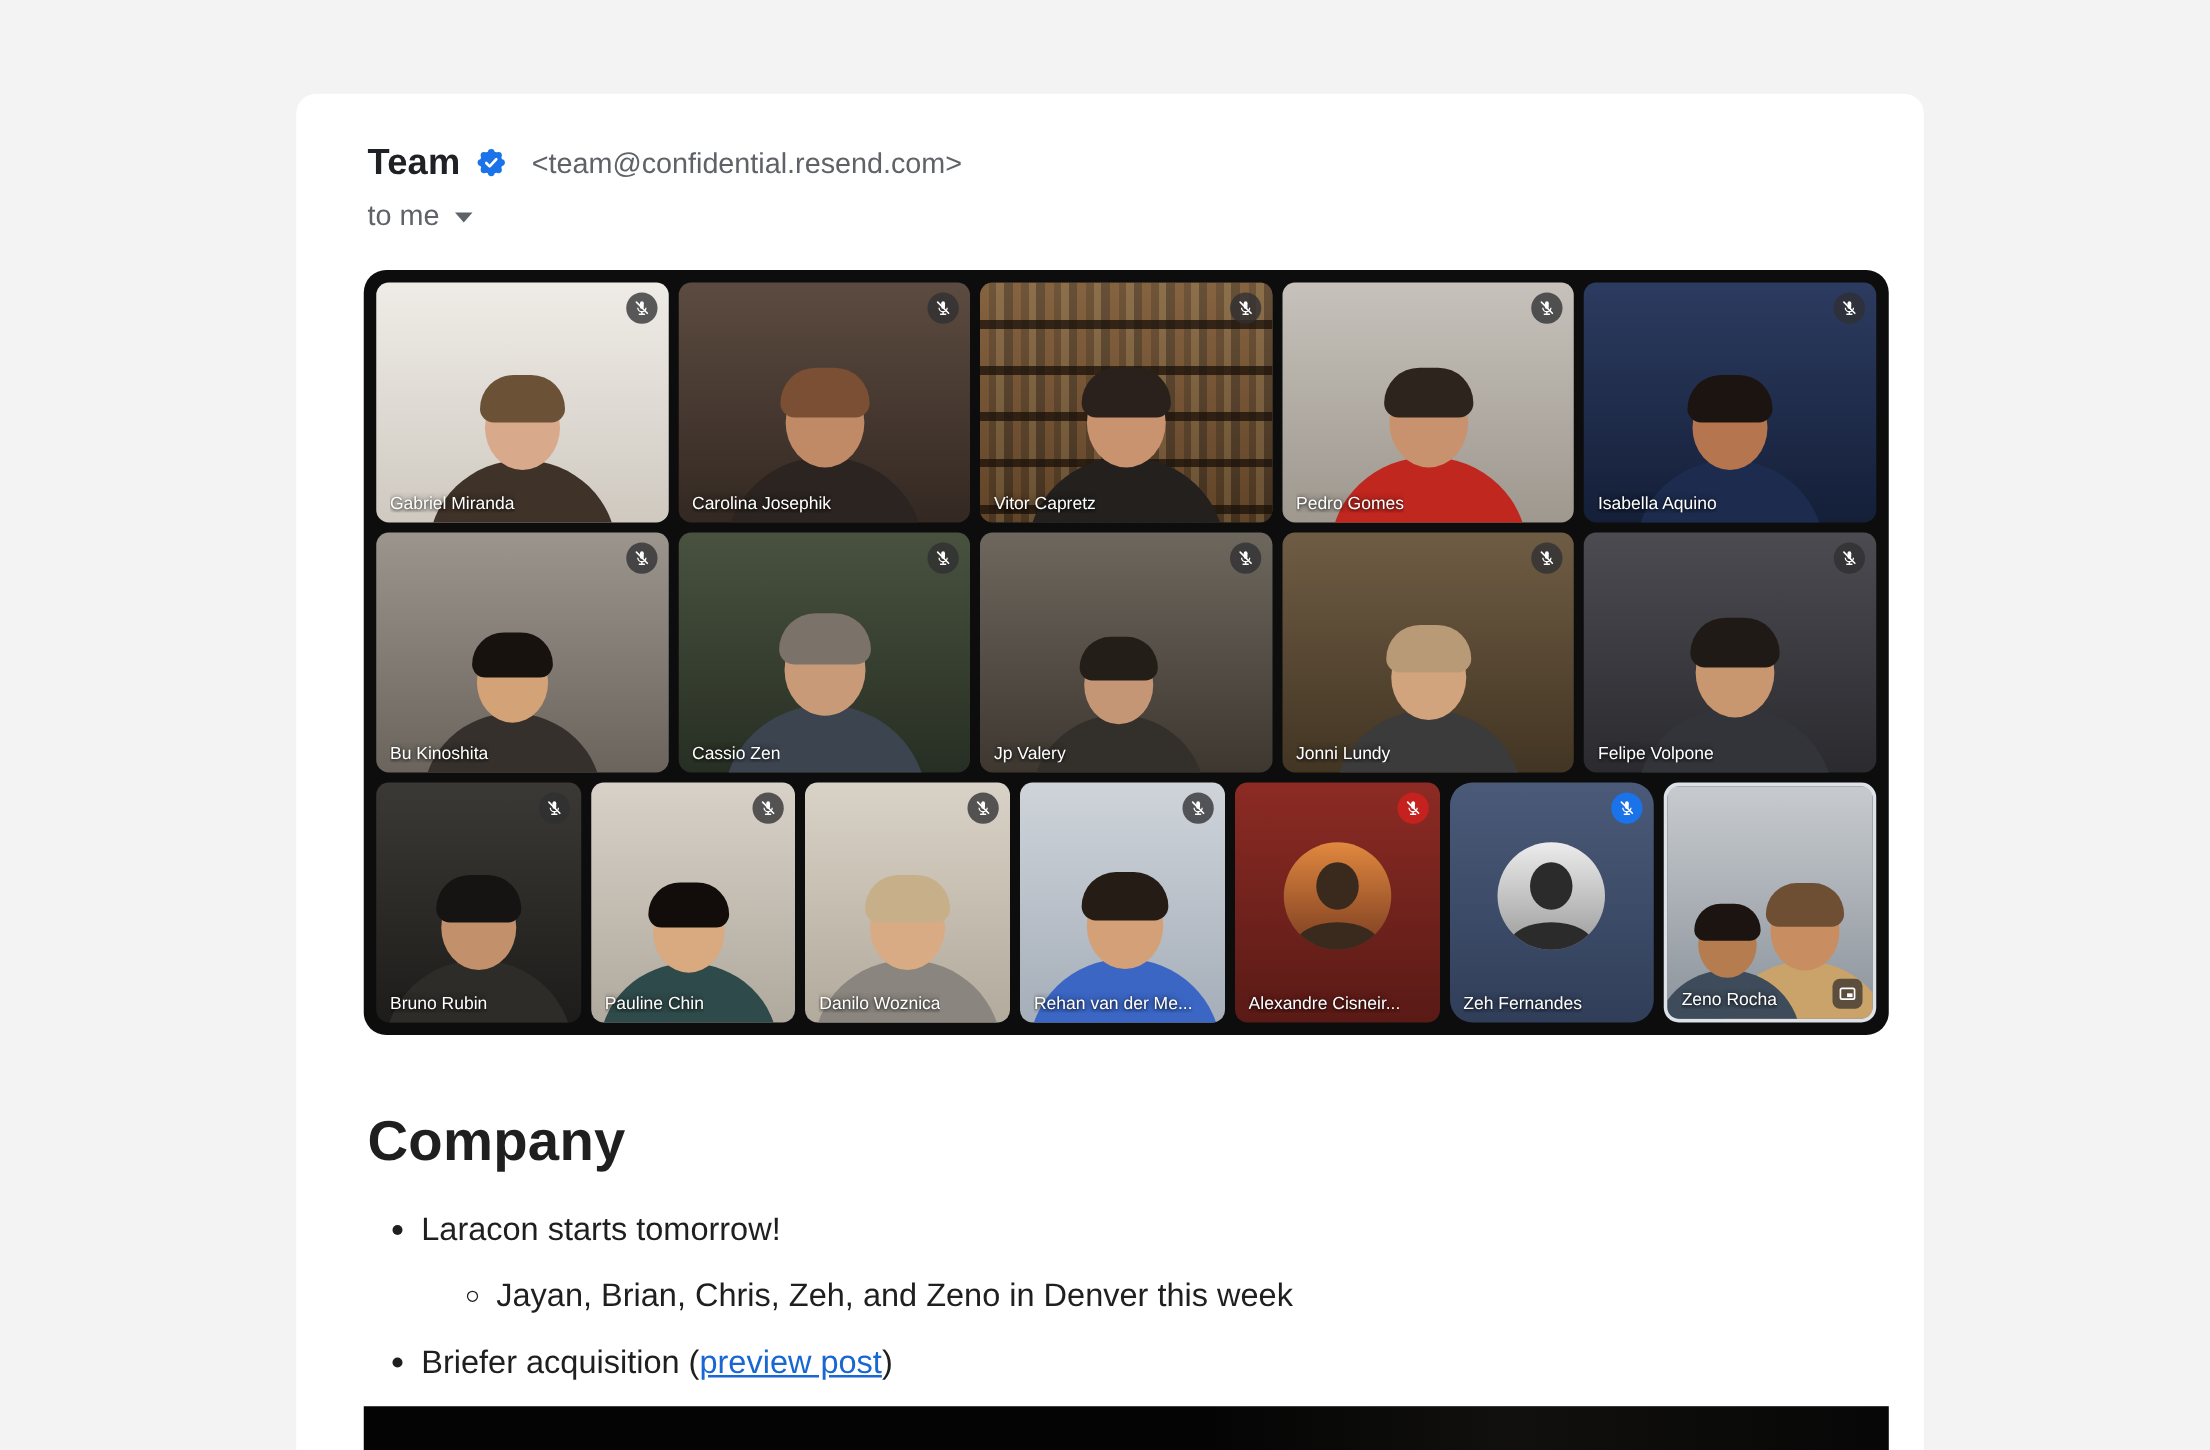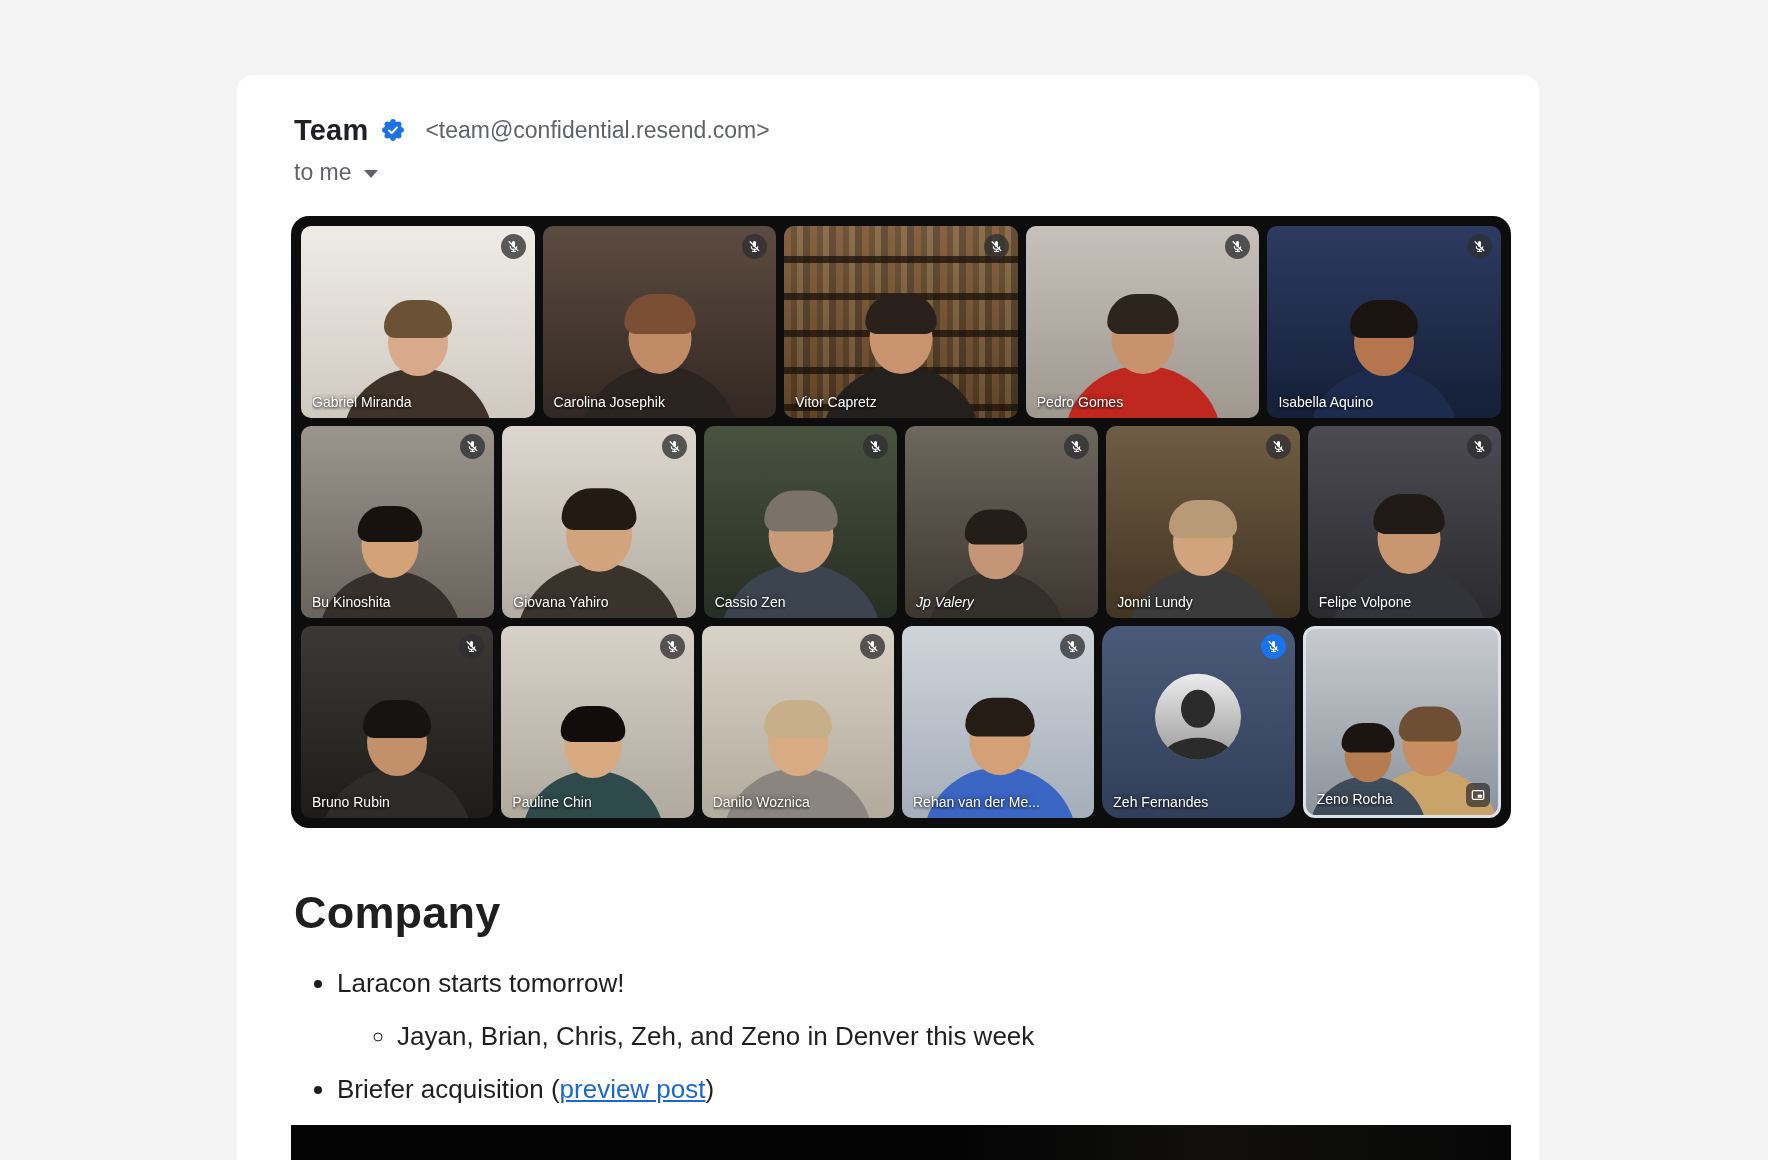--- a/index.html
+++ b/index.html
@@ -212,53 +212,37 @@
             <span class="badge" style="background: rgba(48, 48, 50, 0.78);">
               <svg viewBox="0 0 24 24">
                 <rect x="9.6" y="3.2" width="4.8" height="9.6" rx="2.4" fill="#fff"></rect>
                 <path d="M6.8 11.4a5.2 5.2 0 0 0 10.4 0" stroke="#fff" stroke-width="1.7" fill="none"></path>
                 <path d="M12 16.6v3M8.7 19.8h6.6" stroke="#fff" stroke-width="1.7" stroke-linecap="round"></path>
                 <line x1="5" y1="4.4" x2="19" y2="18.6" stroke="#fff" stroke-width="2.1" stroke-linecap="round"></line>
               </svg>
             </span>
             <span class="name">Bu Kinoshita</span>
           </div>
-          <div class="tile" style="background: linear-gradient(rgb(221, 215, 207), rgb(180, 173, 163));">
-            <div class="person" style="transform: translateX(0px) scale(1.1); transform-origin: 50% 100%;">
-              <div class="p-sh" style="background:#3a332c;transform:translateX(-50%)"></div>
-              <div class="p-hd" style="background:#d2a47e;transform:translateX(-50%)"></div>
-              <div class="p-hr" style="background:#241a14;transform:translateX(-50%)"></div>
-            </div>
-            <span class="badge" style="background: rgba(48, 48, 50, 0.78);">
-              <svg viewBox="0 0 24 24">
-                <rect x="9.6" y="3.2" width="4.8" height="9.6" rx="2.4" fill="#fff"></rect>
-                <path d="M6.8 11.4a5.2 5.2 0 0 0 10.4 0" stroke="#fff" stroke-width="1.7" fill="none"></path>
-                <path d="M12 16.6v3M8.7 19.8h6.6" stroke="#fff" stroke-width="1.7" stroke-linecap="round"></path>
-                <line x1="5" y1="4.4" x2="19" y2="18.6" stroke="#fff" stroke-width="2.1" stroke-linecap="round"></line>
-              </svg>
-            </span>
-            <span class="name">Giovana Yahiro</span>
-          </div>
           <div class="tile" style="background: linear-gradient(rgb(73, 82, 63), rgb(39, 46, 35));">
             <div class="person" style="transform: translateX(0px) scale(1.08); transform-origin: 50% 100%;">
               <div class="p-sh" style="background:#3c4450;transform:translateX(-50%)"></div>
               <div class="p-hd" style="background:#c99a78;transform:translateX(-50%)"></div>
               <div class="p-hr" style="background:#7b726a;transform:translateX(-50%)"></div>
             </div>
             <span class="badge" style="background: rgba(48, 48, 50, 0.78);">
               <svg viewBox="0 0 24 24">
                 <rect x="9.6" y="3.2" width="4.8" height="9.6" rx="2.4" fill="#fff"></rect>
                 <path d="M6.8 11.4a5.2 5.2 0 0 0 10.4 0" stroke="#fff" stroke-width="1.7" fill="none"></path>
                 <path d="M12 16.6v3M8.7 19.8h6.6" stroke="#fff" stroke-width="1.7" stroke-linecap="round"></path>
                 <line x1="5" y1="4.4" x2="19" y2="18.6" stroke="#fff" stroke-width="2.1" stroke-linecap="round"></line>
               </svg>
             </span>
             <span class="name">Cassio Zen</span>
           </div>
-          <div class="tile" style="background: linear-gradient(rgb(110, 103, 94), rgb(61, 55, 48)); font-style: italic;">
+          <div class="tile" style="background: linear-gradient(rgb(110, 103, 94), rgb(61, 55, 48));">
             <div class="person" style="transform: translateX(-6px) scale(0.92); transform-origin: 50% 100%;">
               <div class="p-sh" style="background:#33302c;transform:translateX(-50%)"></div>
               <div class="p-hd" style="background:#c59676;transform:translateX(-50%)"></div>
               <div class="p-hr" style="background:#241e18;transform:translateX(-50%)"></div>
             </div>
             <span class="badge" style="background: rgba(48, 48, 50, 0.78);">
               <svg viewBox="0 0 24 24">
                 <rect x="9.6" y="3.2" width="4.8" height="9.6" rx="2.4" fill="#fff"></rect>
                 <path d="M6.8 11.4a5.2 5.2 0 0 0 10.4 0" stroke="#fff" stroke-width="1.7" fill="none"></path>
                 <path d="M12 16.6v3M8.7 19.8h6.6" stroke="#fff" stroke-width="1.7" stroke-linecap="round"></path>
@@ -358,20 +342,35 @@
             <span class="badge" style="background: rgba(48, 48, 50, 0.78);">
               <svg viewBox="0 0 24 24">
                 <rect x="9.6" y="3.2" width="4.8" height="9.6" rx="2.4" fill="#fff"></rect>
                 <path d="M6.8 11.4a5.2 5.2 0 0 0 10.4 0" stroke="#fff" stroke-width="1.7" fill="none"></path>
                 <path d="M12 16.6v3M8.7 19.8h6.6" stroke="#fff" stroke-width="1.7" stroke-linecap="round"></path>
                 <line x1="5" y1="4.4" x2="19" y2="18.6" stroke="#fff" stroke-width="2.1" stroke-linecap="round"></line>
               </svg>
             </span>
             <span class="name">Rehan van der Me...</span>
           </div>
+          <div class="tile" style="background: linear-gradient(rgb(140, 43, 36), rgb(89, 26, 22));">
+            <div class="avatar" style="background: linear-gradient(rgb(224, 136, 63), rgb(122, 60, 32));">
+              <div class="a-hd" style="background:#3a2a1e"></div>
+              <div class="a-sh" style="background:#3a2a1e"></div>
+            </div>
+            <span class="badge" style="background: rgb(197, 34, 31);">
+              <svg viewBox="0 0 24 24">
+                <rect x="9.6" y="3.2" width="4.8" height="9.6" rx="2.4" fill="#fff"></rect>
+                <path d="M6.8 11.4a5.2 5.2 0 0 0 10.4 0" stroke="#fff" stroke-width="1.7" fill="none"></path>
+                <path d="M12 16.6v3M8.7 19.8h6.6" stroke="#fff" stroke-width="1.7" stroke-linecap="round"></path>
+                <line x1="5" y1="4.4" x2="19" y2="18.6" stroke="#fff" stroke-width="2.1" stroke-linecap="round"></line>
+              </svg>
+            </span>
+            <span class="name">Alexandre Cisneir...</span>
+          </div>
           <div class="tile" style="background: linear-gradient(rgb(74, 90, 120), rgb(48, 62, 89)); border-radius: 18px;">
             <div class="avatar" style="background: linear-gradient(rgb(236, 236, 236), rgb(154, 154, 154));">
               <div class="a-hd" style="background:#2b2b2b"></div>
               <div class="a-sh" style="background:#2b2b2b"></div>
             </div>
             <span class="badge" style="background: rgb(26, 115, 232);">
               <svg viewBox="0 0 24 24">
                 <rect x="9.6" y="3.2" width="4.8" height="9.6" rx="2.4" fill="#fff"></rect>
                 <path d="M6.8 11.4a5.2 5.2 0 0 0 10.4 0" stroke="#fff" stroke-width="1.7" fill="none"></path>
                 <path d="M12 16.6v3M8.7 19.8h6.6" stroke="#fff" stroke-width="1.7" stroke-linecap="round"></path>

